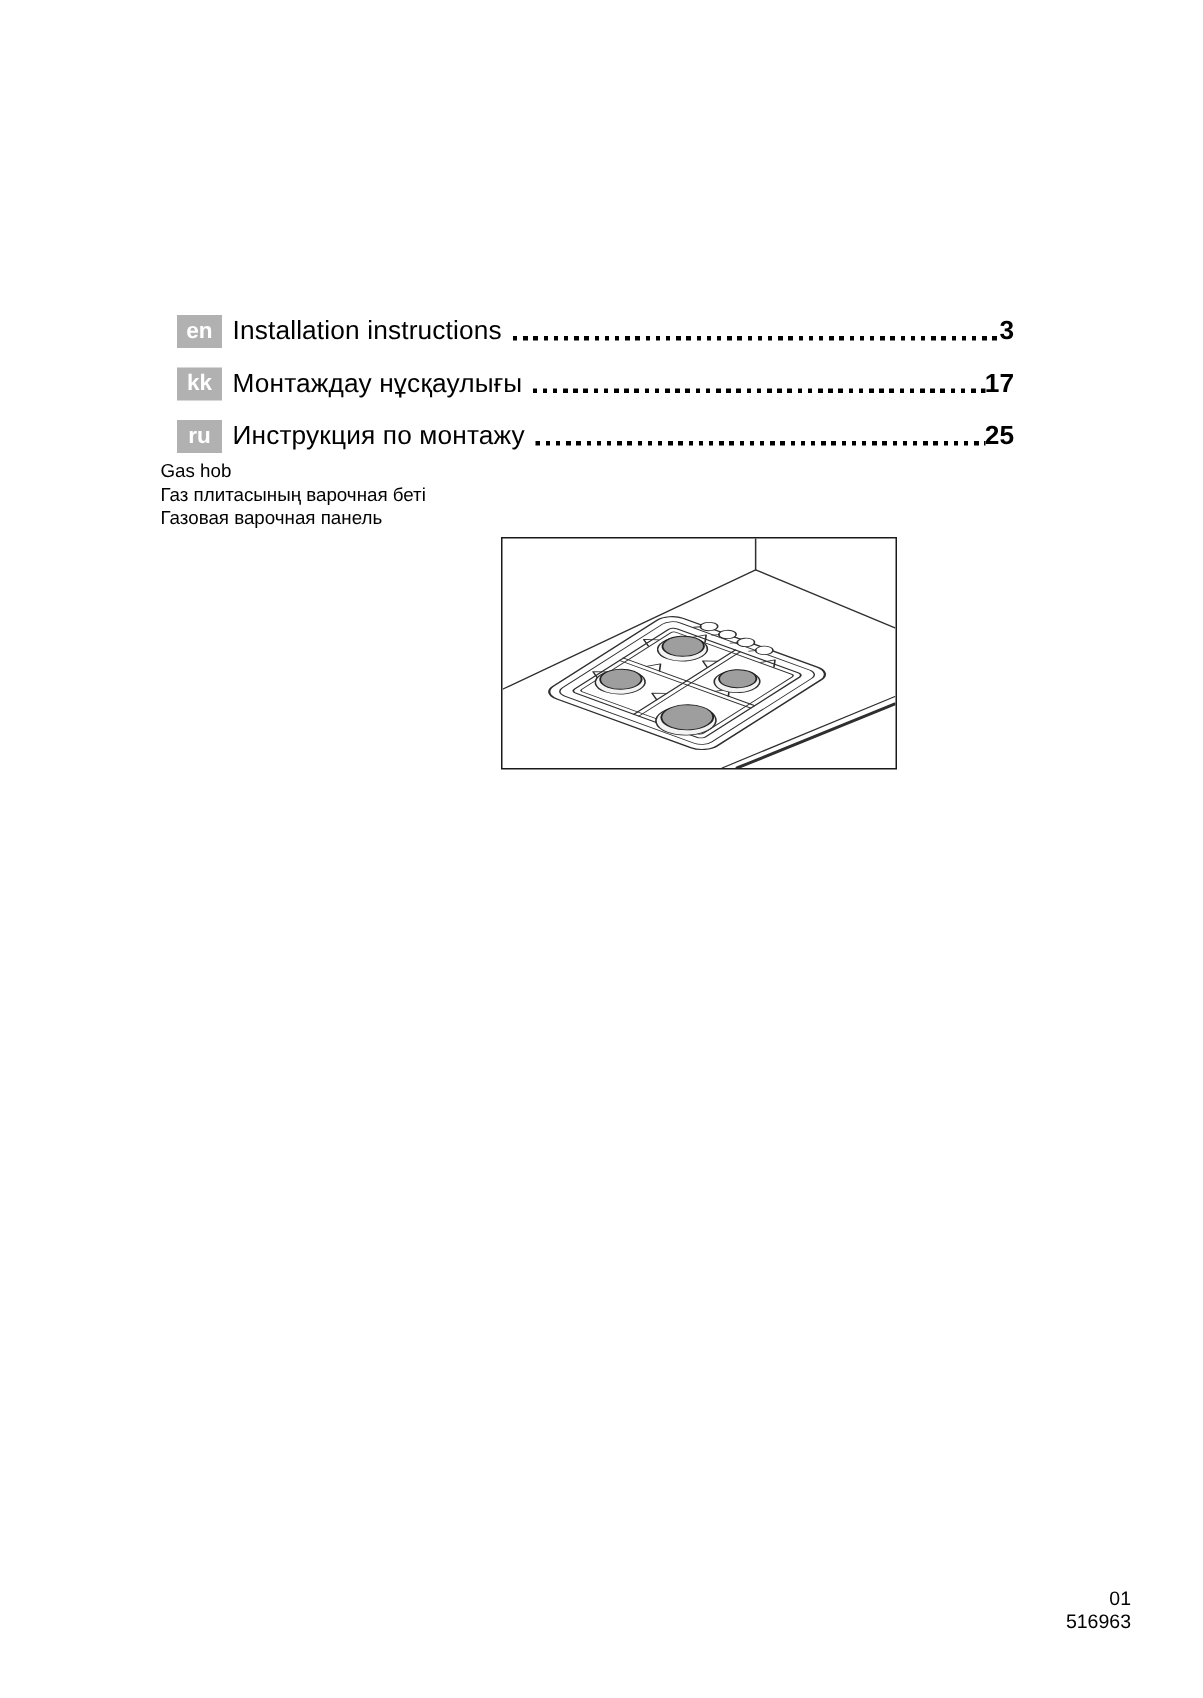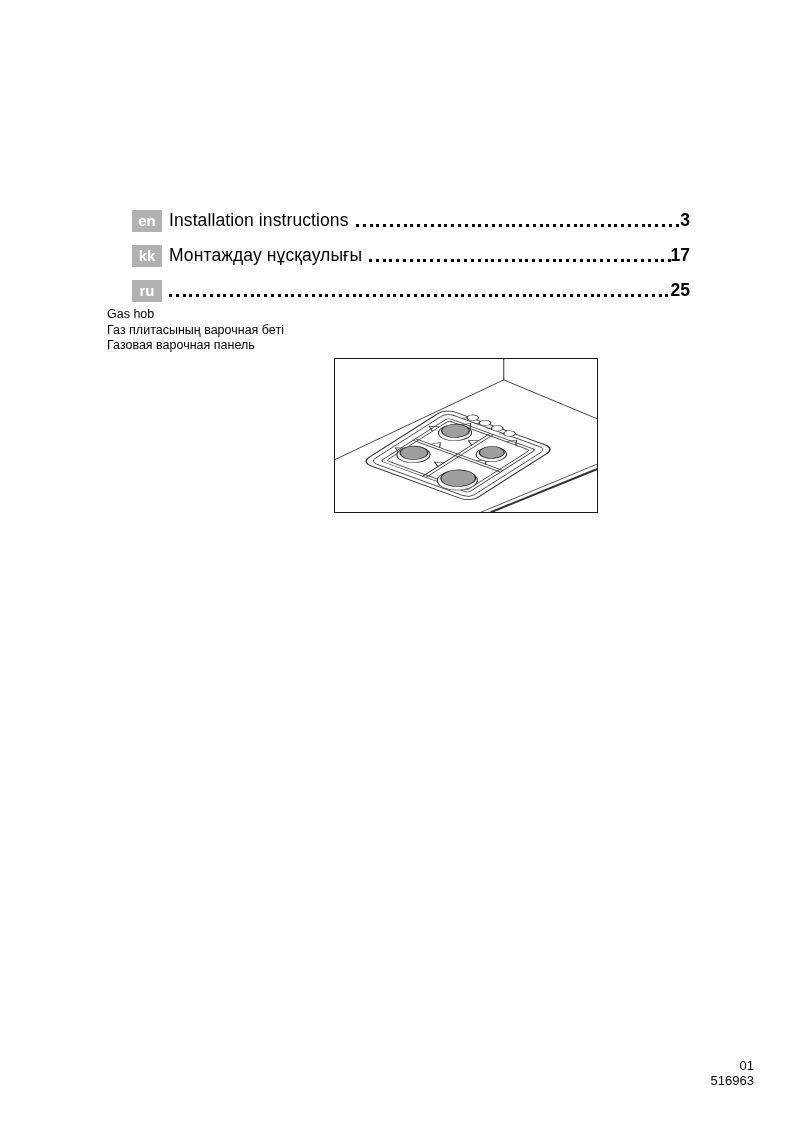--- a/index.html
+++ b/index.html
@@ -11,21 +11,21 @@
     position: relative;
     width: 802px;
     height: 1132px;
     background: #ffffff;
     overflow: hidden;
   }
 
   
   .toc {
     position: absolute;
-    left: 132px;
+    left: 118px;
     top: 203px;
     width: 558px;
   }
   .toc-row {
     display: flex;
     align-items: center;
     height: 35px;
   }
   .badge {
     width: 30px;
@@ -108,20 +108,21 @@
 
     <div class="toc-row">
       <span class="badge">kk</span>
       <span class="toc-label">Монтаждау нұсқаулығы</span>
       <span class="leader"></span>
       <span class="toc-page">17</span>
     </div>
 
     <div class="toc-row">
       <span class="badge">ru</span>
+      <span class="toc-label">Инструкция по монтажу</span>
       <span class="leader"></span>
       <span class="toc-page">25</span>
     </div>
 
   </div>
 
   <div class="product-names">
     <div>Gas hob</div>
     <div>Газ плитасының варочная беті</div>
     <div>Газовая варочная панель</div>

